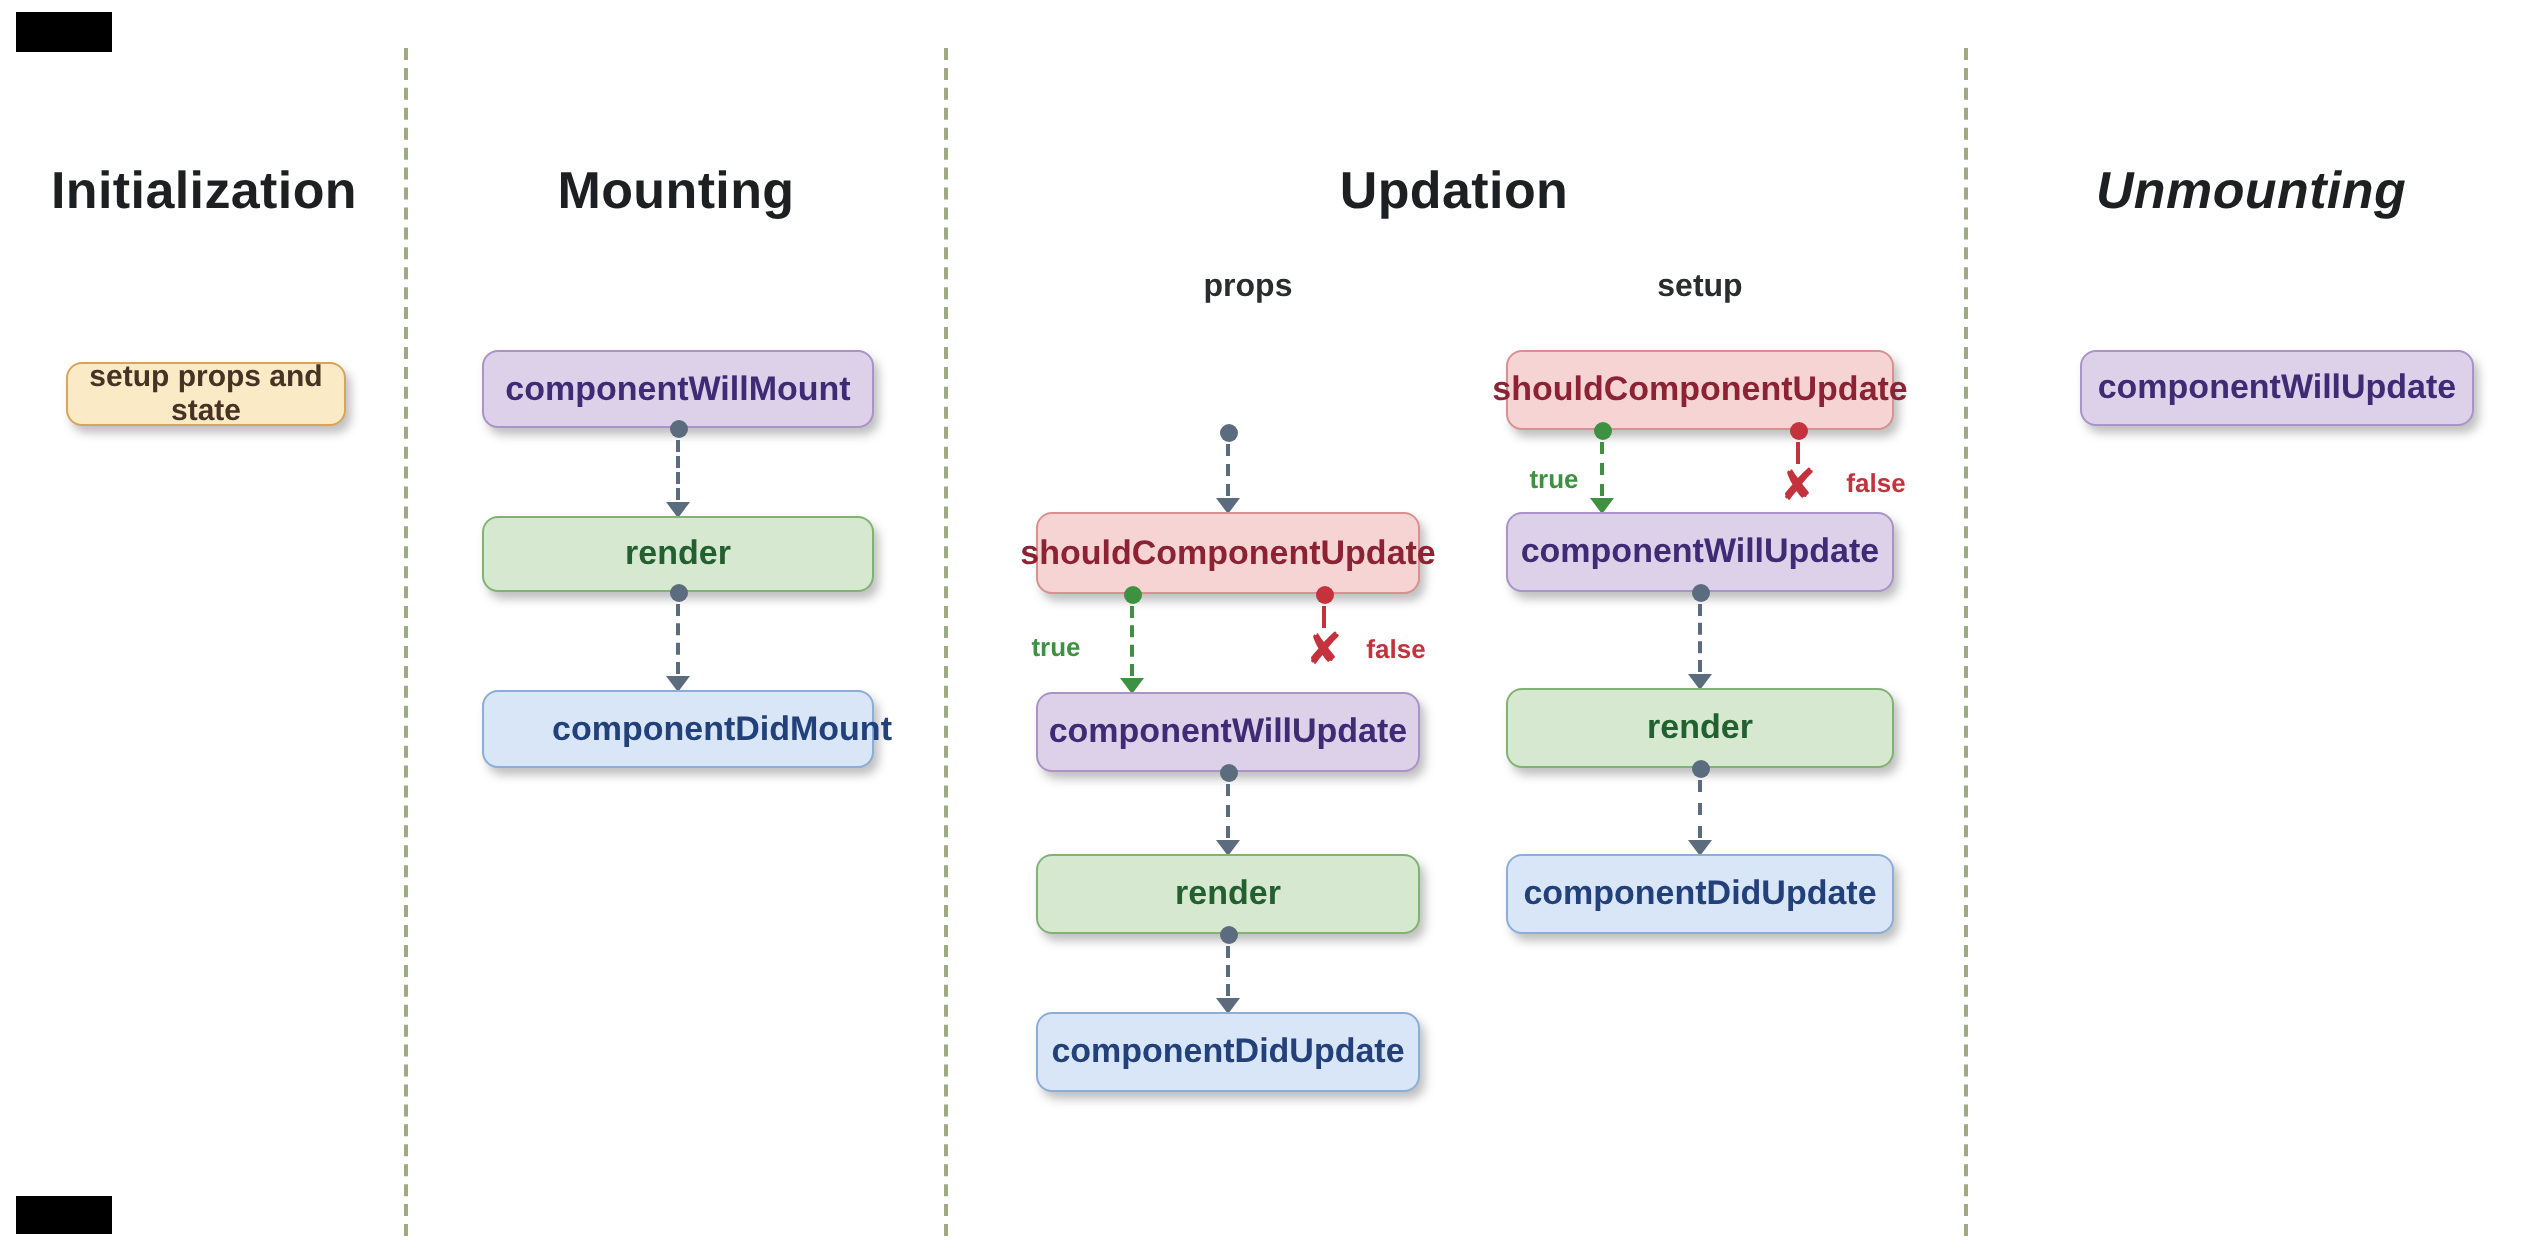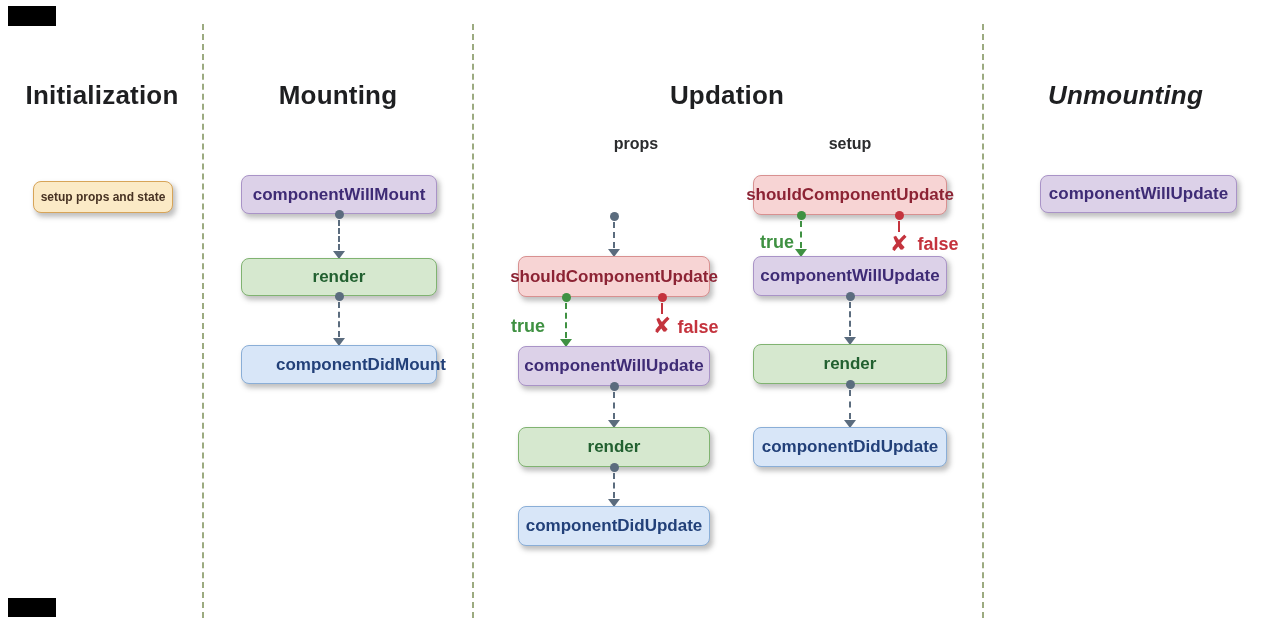--- a/index.html
+++ b/index.html
@@ -15,60 +15,60 @@
   }
   .sub-heading{
     position:absolute;top:135px;text-align:center;font-size:16px;font-weight:700;color:#2b2c2e;
   }
   .node{
     position:absolute;display:flex;align-items:center;justify-content:center;
     border-radius:8px;border:1.5px solid #999;font-size:17px;font-weight:600;
     box-shadow:2.5px 3.5px 5px rgba(90,90,90,.38);
     box-sizing:border-box;text-align:center;
   }
-  .node.small{font-size:12px;}
+  .node.small{font-size:15px;}
   .varrow{position:absolute;display:flex;flex-direction:column;align-items:center;width:14px;}
   .varrow .dot{width:9px;height:9px;border-radius:50%;background:#5b6c7e;flex:none;}
   .varrow .stem{flex:1;width:0;border-left:2px dashed #5b6c7e;margin:1px 0;}
   .varrow .head{
     width:0;height:0;flex:none;
     border-left:6px solid transparent;border-right:6px solid transparent;
     border-top:8px solid #5b6c7e;
   }
   .varrow.green .dot{background:#3f9142;}
   .varrow.green .stem{border-left-color:#3f9142;}
   .varrow.green .head{border-top-color:#3f9142;}
   .varrow.reject .dot{background:#c4333d;}
   .varrow.reject .stem{border-left-color:#c4333d;flex:none;height:11px;}
   .xmark{
     flex:none;color:#c4333d;font-family:"DejaVu Sans",sans-serif;
     font-size:22px;font-weight:900;line-height:21px;
   }
-  .branch-label{position:absolute;font-size:18px;font-weight:700;text-align:center;}
+  .branch-label{position:absolute;font-size:13px;font-weight:700;text-align:center;}
   .branch-label.true{color:#3f9142;}
   .branch-label.false{color:#c4333d;}
 </style>
 </head>
 <body>
 
 <div id="canvas">
 
   <div class="corner-mark" style="left:8px;top:6px;width:48px;height:20px;"></div>
   <div class="corner-mark" style="left:8px;top:598px;width:48px;height:19px;"></div>
 
   <div class="divider" style="left:202px;"></div>
   <div class="divider" style="left:472px;"></div>
   <div class="divider" style="left:982px;"></div>
 
   <div class="col-heading" style="left:204px;width:268px;">Mounting</div>
   <div class="col-heading" style="left:0;width:204px;">Initialization</div>
   <div class="col-heading" style="left:472px;width:510px;">Updation</div>
   <div class="col-heading" style="left:982px;width:287px;font-style:italic;">Unmounting</div>
 
-  <div class="sub-heading" style="left:540px;width:192px;">props</div>
+  <div class="sub-heading" style="left:528px;width:192px;">props</div>
   <div class="sub-heading" style="left:753px;width:194px;">setup</div>
 
   <div class="node small" style="left: 33px; top: 181px; width: 140px; height: 32px; background: rgb(251, 234, 198); border-color: rgb(215, 164, 88); color: rgb(71, 50, 35);">setup props and state</div>
 
   <div class="node" style="left: 241px; top: 175px; width: 196px; height: 39px; background: rgb(220, 209, 232); border-color: rgb(169, 147, 199); color: rgb(62, 43, 117);">componentWillMount</div>
   <div class="varrow" style="left:332px;top:210px;height:49px;">
     <div class="dot"></div>
     <div class="stem"></div>
     <div class="head"></div>
   </div>

